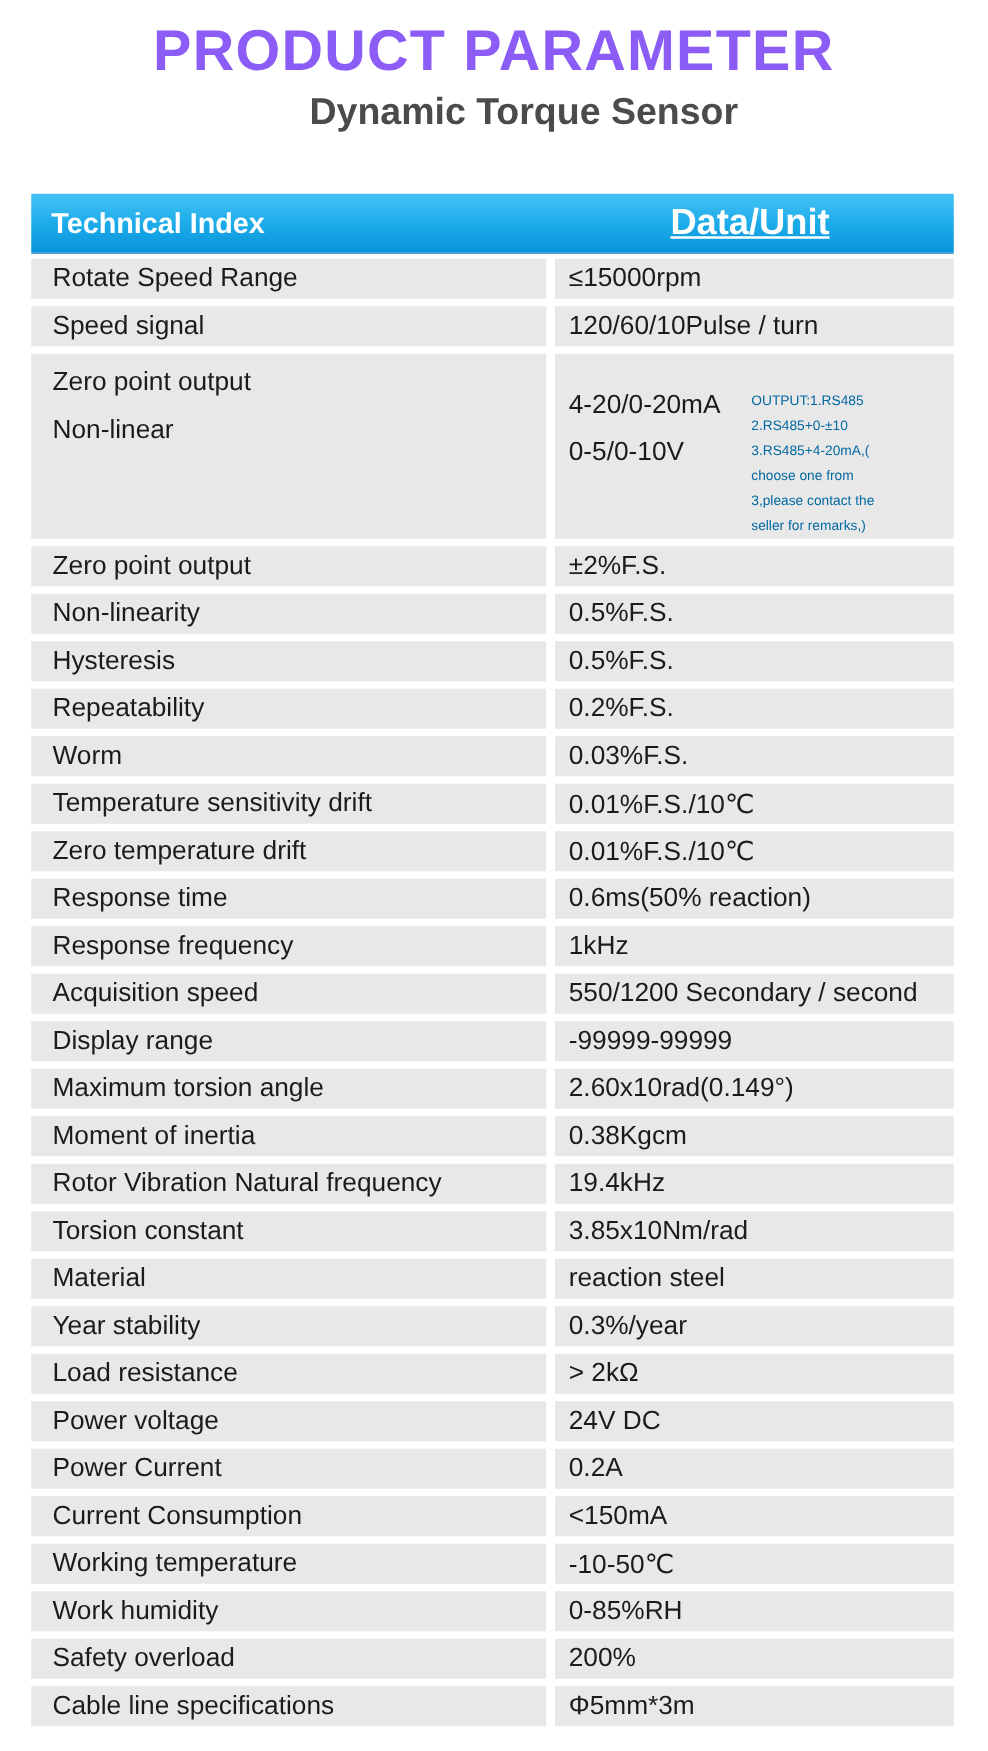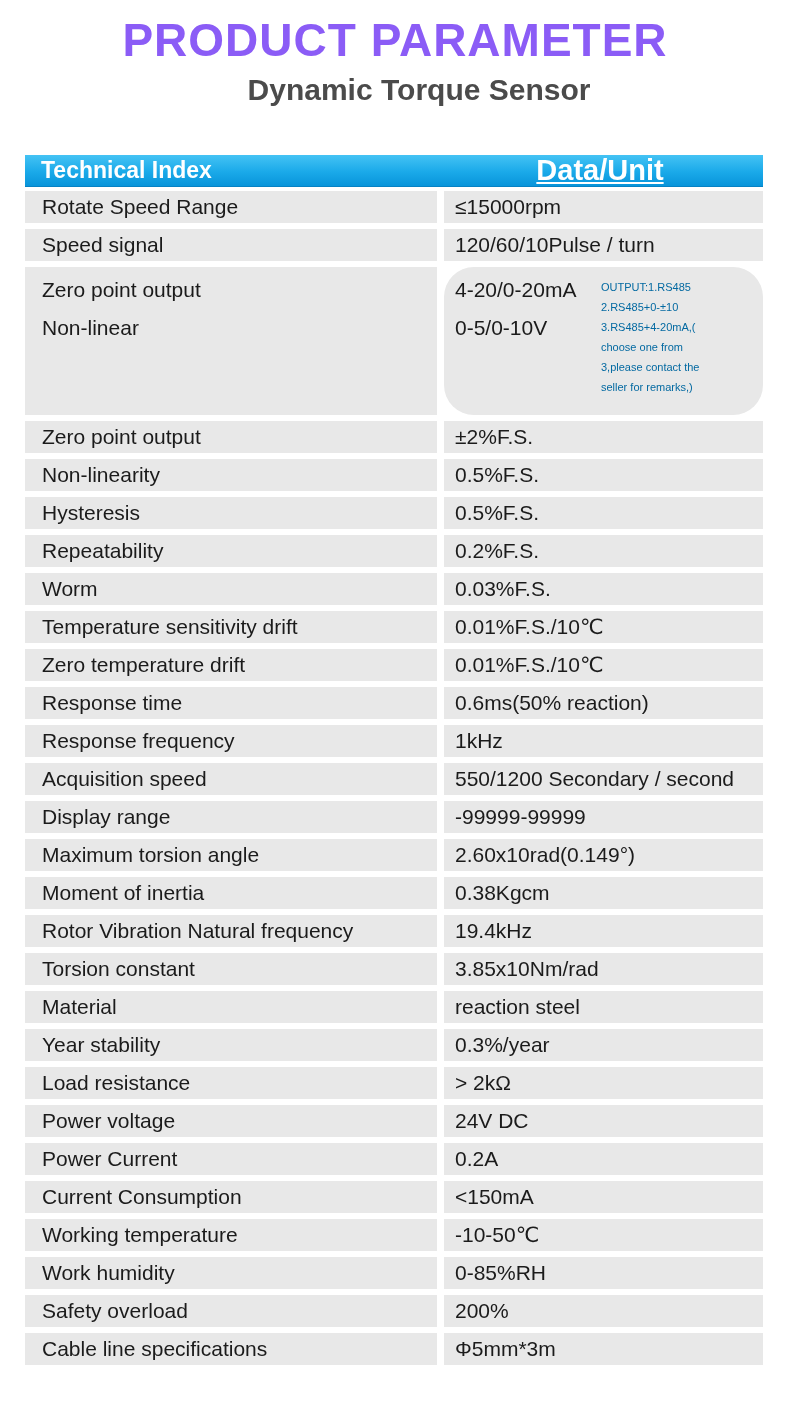--- a/index.html
+++ b/index.html
@@ -31,21 +31,21 @@
     color: #4b4b4b;
     margin-left: 48px;
   }
 
   .spec-table {
     width: 738px;
     margin: 47px 0 0 25px;
   }
   .thead {
     display: flex;
-    height: 32px;
+    height: 48px;
     background: linear-gradient(180deg, #44c3f4 0%, #1aa9e9 55%, #0894da 100%);
     border-bottom: 1px solid #0682c4;
   }
   .h-left {
     flex: 0 0 412px;
     display: flex;
     align-items: center;
     padding-left: 16px;
     color: #ffffff;
     font-size: 23px;
@@ -86,22 +86,21 @@
   .row.special .cell { height: 148px; align-items: flex-start; }
   .row.special .cell.label {
     flex-direction: column;
     align-items: flex-start;
     justify-content: flex-start;
     padding-top: 4px;
   }
   .row.special .cell.label .line { line-height: 38px; }
   .row.special .cell.value {
     flex-direction: row;
-    padding-top: 4px;
-    border-radius: 30px;
+    padding-top: 22px;
   }
   .val-col { width: 146px; }
   .val-col .line { line-height: 38px; }
   .note {
     flex: 1;
     padding-top: 6px;
     font-size: 11px;
     line-height: 20px;
     color: #0369a1;
   }

